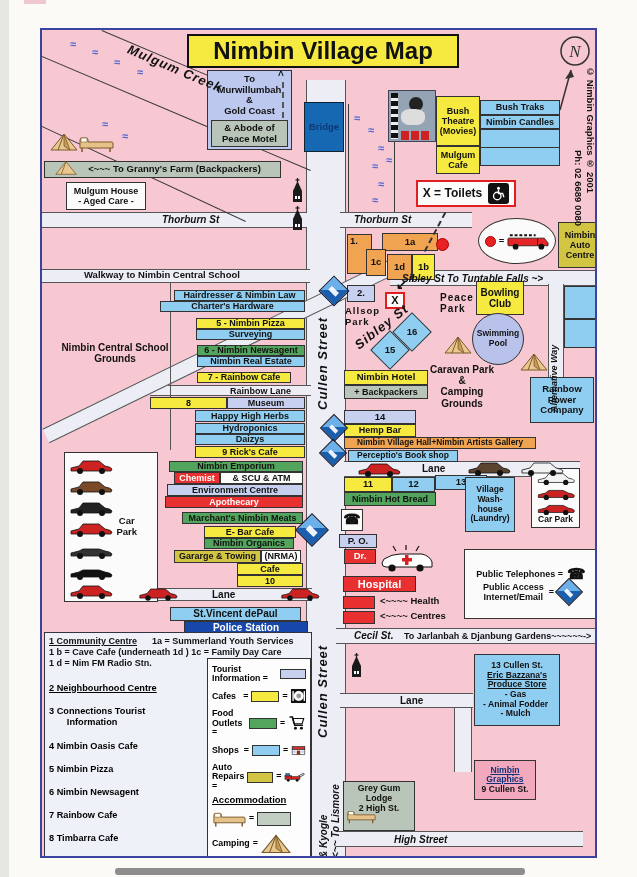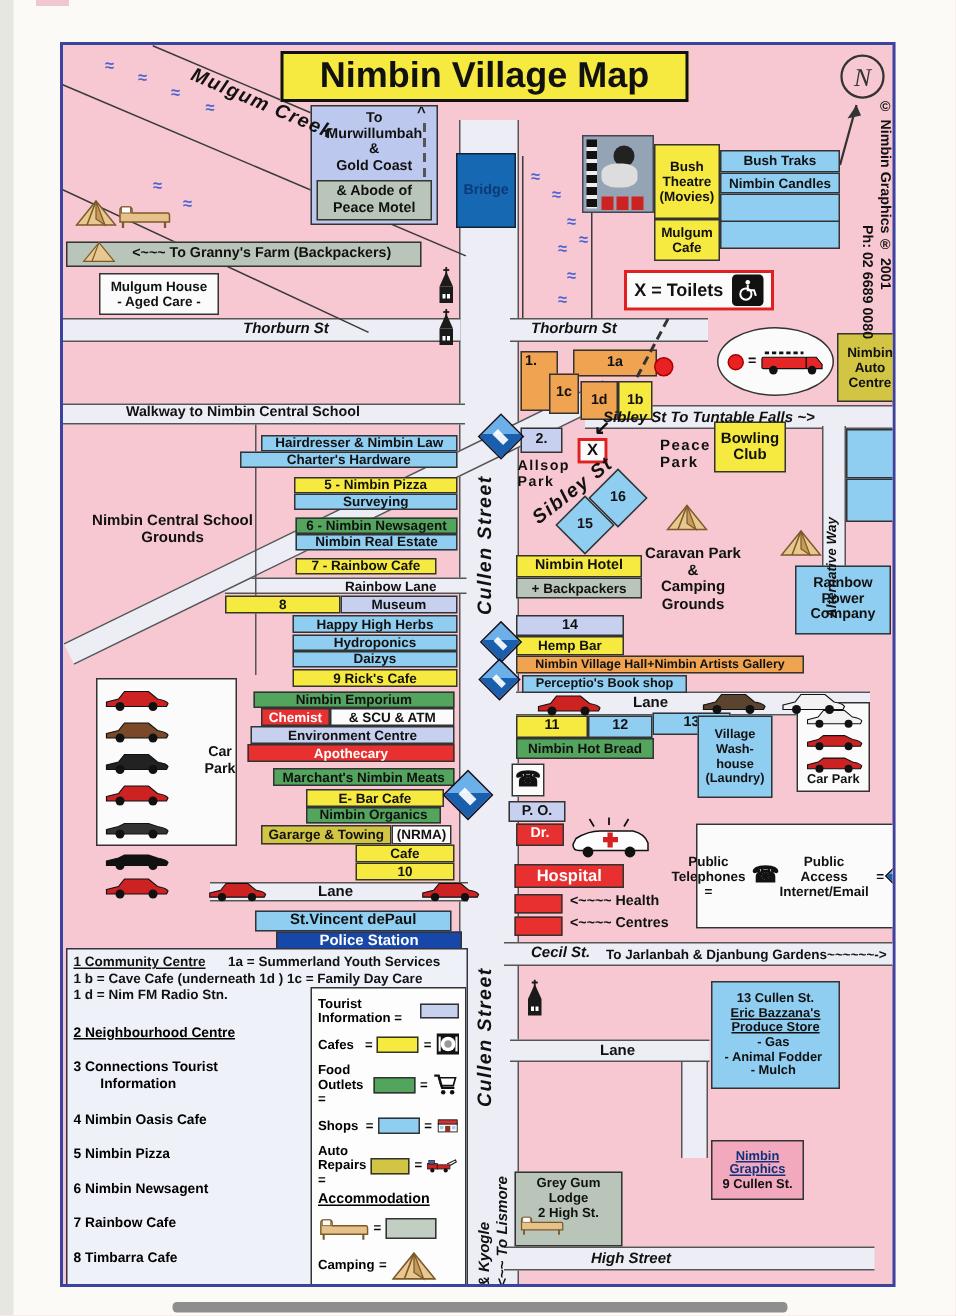--- a/index.html
+++ b/index.html
@@ -197,20 +197,22 @@
     <div class="lbl st" style="left:308px;top:290px;font-size:13px;transform:rotate(-38deg);letter-spacing:1px">Sibley St</div>
     <div class="lbl st" style="left:360px;top:243px;font-size:10px">Sibley St  To Tuntable Falls ~&gt;</div>
 
     <div class="b blue" style="left:356px;top:288px;width:28px;height:28px;transform:rotate(45deg)"><span style="transform:rotate(-45deg)">16</span></div>
     <div class="b blue" style="left:334px;top:306px;width:28px;height:28px;transform:rotate(45deg)"><span style="transform:rotate(-45deg)">15</span></div>
 
     <div class="lbl" style="left:398px;top:262px;font-size:10px;letter-spacing:1px">Peace
 Park</div>
     <div class="b yellow" style="left:434px;top:251px;width:48px;height:34px;font-size:10px"><span>Bowling
 Club</span></div>
+    <div class="b" style="left:430px;top:283px;width:52px;height:52px;border-radius:50%;background:#b9c2ea;border:1.5px solid #333;font-size:8.5px"><span>Swimming
+Pool</span></div>
     <svg class="ic" style="left:402px;top:305px" width="28" height="20" viewBox="0 0 28 20">
         <path d="M14 2 L27 18 H1 Z" fill="#e8c88e" stroke="#7a5a2a"></path>
         <path d="M14 2 L8 18" stroke="#7a5a2a" fill="none"></path>
         <path d="M14 2 L20 18 L14 14 Z" fill="#c89a5a" stroke="#7a5a2a" stroke-width="0.8"></path>
       </svg>
     <svg class="ic" style="left:478px;top:322px" width="28" height="20" viewBox="0 0 28 20">
         <path d="M14 2 L27 18 H1 Z" fill="#e8c88e" stroke="#7a5a2a"></path>
         <path d="M14 2 L8 18" stroke="#7a5a2a" fill="none"></path>
         <path d="M14 2 L20 18 L14 14 Z" fill="#c89a5a" stroke="#7a5a2a" stroke-width="0.8"></path>
       </svg>
@@ -289,21 +291,21 @@
         <rect x="24" y="14" width="10" height="3.5" fill="#d42222"></rect>
       <circle cx="14" cy="24" r="3.6" fill="#111"></circle>
         <circle cx="42" cy="24" r="3.6" fill="#111"></circle>
     </svg>
     <div class="b redbox" style="left:301px;top:546px;width:73px;height:16px;font-size:11px"><span>Hospital</span></div>
     <div class="b redbox" style="left:301px;top:566px;width:32px;height:13px"></div>
     <div class="lbl" style="left:338px;top:566px">&lt;~~~~  Health</div>
     <div class="b redbox" style="left:301px;top:581px;width:32px;height:13px"></div>
     <div class="lbl" style="left:338px;top:581px">&lt;~~~~  Centres</div>
 
-    <div class="b white" style="left:422px;top:519px;width:134px;height:70px;border:1.5px solid #333;flex-direction:row;gap:0;font-size:9px;z-index:6">
+    <div class="b white" style="left:422px;top:519px;width:134px;height:70px;border:1.5px solid #333;flex-direction:column;gap:0;font-size:9px;z-index:6">
       <div style="display:flex;align-items:center;gap:4px"><span>Public Telephones =</span><span style="font-size:15px">☎</span></div>
       <div style="display:flex;align-items:center;gap:5px"><span>Public Access
 Internet/Email</span><span>=</span><span class="dia" style="position:static;width:20px;height:20px;flex:none"></span></div>
     </div>
 
     <div class="lbl st" style="left:312px;top:600px;font-size:10px">Cecil St.</div>
     <div class="lbl" style="left:362px;top:601px;font-size:9px">To Jarlanbah &amp; Djanbung Gardens~~~~~~-&gt;</div>
 
     <div class="lbl" style="left:42px;top:240px;font-size:9.5px">Walkway to Nimbin Central School</div>
     <div class="lbl" style="left:12px;top:312px;width:122px;text-align:center;font-size:10px">Nimbin Central School
@@ -344,21 +346,21 @@
       </svg>
     <svg class="ic" style="left:238px;top:556px" width="40" height="16" viewBox="0 0 44 17">
         <path d="M2 10Q6 9 10 8L14 3H30L36 8Q42 9 43 11L42 13H2Z" fill="#cc2222" stroke="#111" stroke-width="0.8"></path>
         <circle cx="11" cy="13" r="3" fill="#111"></circle>
         <circle cx="33" cy="13" r="3" fill="#111"></circle>
       </svg>
 
     <div class="b blue" style="left:128px;top:577px;width:131px;height:14px;font-size:10px"><span>St.Vincent dePaul</span></div>
     <div class="b policebg" style="left:142px;top:591px;width:124px;height:13px;font-size:10px"><span>Police Station</span></div>
 
-    <div class="b white" style="left:22px;top:422px;width:94px;height:112px;justify-content:flex-end;padding-right:0;font-size:9.5px">
+    <div class="b white" style="left:22px;top:422px;width:94px;height:150px;justify-content:flex-end;padding-right:20px;font-size:9.5px">
       <svg style="position:absolute;left:4px;top:5px" width="44" height="17" viewBox="0 0 44 17">
           <path d="M2 10Q6 9 10 8L14 3H30L36 8Q42 9 43 11L42 13H2Z" fill="#cc2222" stroke="#111" stroke-width="0.8"></path>
           <circle cx="11" cy="13" r="3" fill="#111"></circle>
           <circle cx="33" cy="13" r="3" fill="#111"></circle>
         </svg>
       <svg style="position:absolute;left:4px;top:26px" width="44" height="17" viewBox="0 0 44 17">
           <path d="M2 10Q6 9 10 8L14 3H30L36 8Q42 9 43 11L42 13H2Z" fill="#7a4a28" stroke="#111" stroke-width="0.8"></path>
           <circle cx="11" cy="13" r="3" fill="#111"></circle>
           <circle cx="33" cy="13" r="3" fill="#111"></circle>
         </svg>

